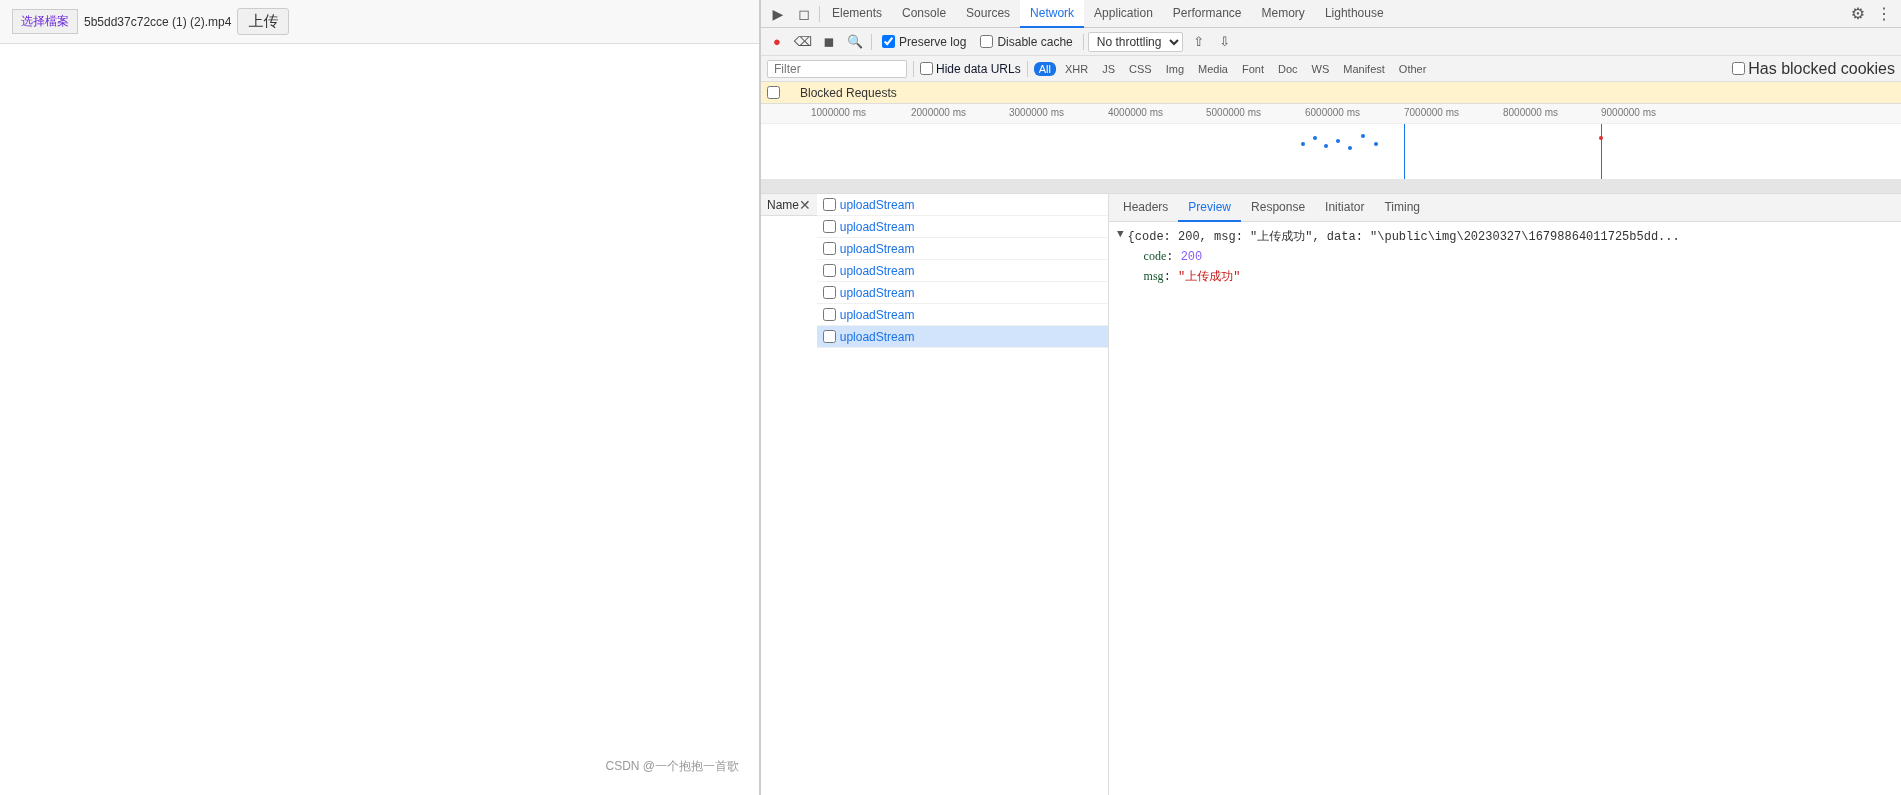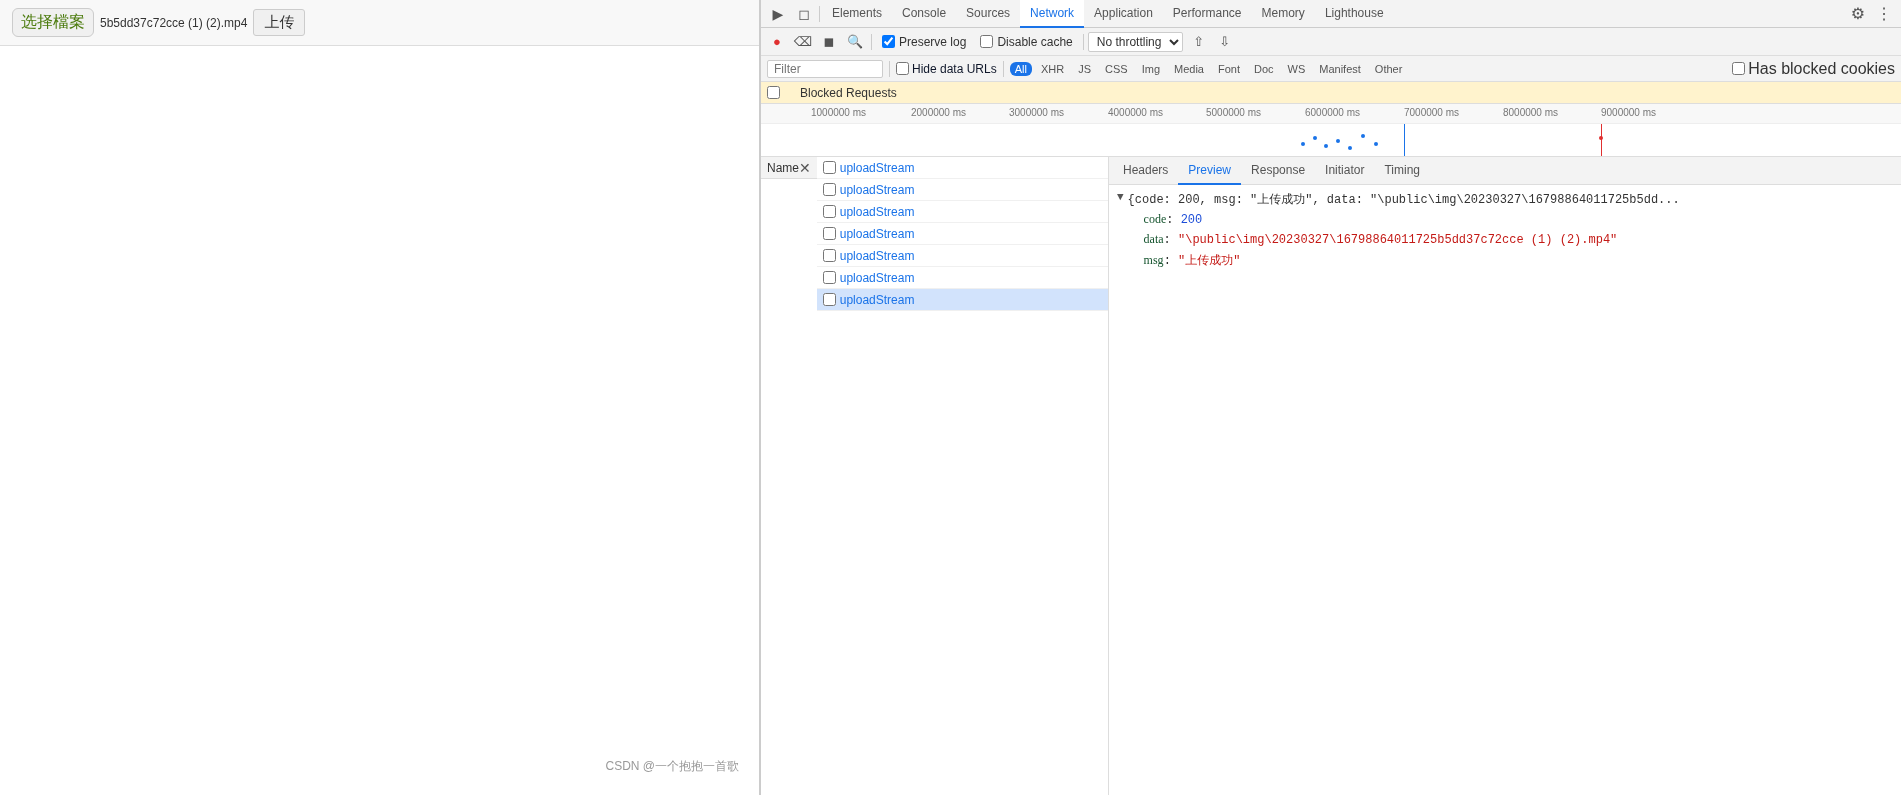--- a/index.html
+++ b/index.html
@@ -18,25 +18,25 @@
       display: flex;
       align-items: center;
       gap: 6px;
       padding: 8px 12px;
       background: #f8f8f8;
       border-bottom: 1px solid #ddd;
     }
     #file-label-btn {
       background: #f0f0f0;
       border: 1px solid #ccc;
-      border-radius: 6px;
+      border-radius: 0;
       padding: 3px 8px;
-      font-size: 16px;
-      cursor: pointer;
-      color: #4d7c0f;
+      font-size: 12px;
+      cursor: pointer;
+      color: #6d28d9;
     }
     #file-name-display {
       font-size: 12px;
       color: #333;
     }
     #upload-btn {
       background: #f0f0f0;
       border: 1px solid #ccc;
       border-radius: 3px;
       padding: 3px 10px;
@@ -153,21 +153,21 @@
       height: 26px;
       padding: 0 6px;
       gap: 4px;
       flex-shrink: 0;
     }
     #filter-input {
       border: 1px solid #ccc;
       border-radius: 2px;
       padding: 1px 6px;
       font-size: 12px;
-      width: 116px;
+      width: 140px;
       outline: none;
     }
     .filter-checkbox-group {
       display: flex; align-items: center; gap: 3px;
     }
     .filter-checkbox-group input[type=checkbox] { cursor: pointer; }
     .filter-checkbox-group label { font-size: 12px; color: #0f172a; cursor: pointer; }
     .filter-divider { width: 1px; height: 16px; background: #ccc; margin: 0 2px; }
     .type-btn {
       padding: 1px 5px;
@@ -194,21 +194,21 @@
       height: 22px;
       padding: 0 6px;
       flex-shrink: 0;
       gap: 20px;
     }
     #blocked-bar input[type=checkbox] { cursor: pointer; }
     #blocked-bar label { font-size: 12px; color: #333; cursor: pointer; }
 
     
     #timeline-area {
-      height: 53px;
+      height: 90px;
       background: #e5e5e5;
       border-bottom: 1px solid #ddd;
       flex-shrink: 0;
       overflow: hidden;
       position: relative;
       text-align: center;
     }
     #timeline-ruler {
       height: 20px;
       background: #f8f8f8;
@@ -335,21 +335,21 @@
       padding: 6px 8px;
       background: #fff;
       font-family: 'Consolas', 'Courier New', monospace;
       font-size: 12px;
       color: #333;
     }
 
     
     .json-line { line-height: 1.6; }
     .json-key { color: #14532d; font-family: Liberation Serif, serif; }
-    .json-val-num { color: #1d4ed8; }
+    .json-val-num { color: #8b5cf6; }
     .json-val-str { color: #c41a16; }
     .json-collapse { cursor: pointer; color: #555; font-size: 11px; margin-right: 2px; }
     .json-indent { padding-left: 16px; }
     .json-summary {
       color: #333;
       font-size: 12px;
     }
     .json-outer {
       display: flex;
       align-items: flex-start;
@@ -524,23 +524,20 @@
           <span class="json-collapse">▼</span>
           <div>
             <div class="json-line">
               <span class="json-summary">{code: 200, msg: "上传成功", data: "\public\img\20230327\16798864011725b5dd...</span>
             </div>
             <div class="json-indent">
               <div class="json-line">
                 <span class="json-key">code</span>: <span class="json-val-num">200</span>
               </div>
               <div class="json-line">
-                <span class="json-key">data</span>: <span class="json-val-str">"\public\img\20230327\16798864011725b5dd37c72cce (1) (2).mp4"</span>
-              </div>
-              <div class="json-line">
                 <span class="json-key">msg</span>: <span class="json-val-str">"上传成功"</span>
               </div>
             </div>
           </div>
         </div>
       </div>
     </div>
 
   </div>
 

